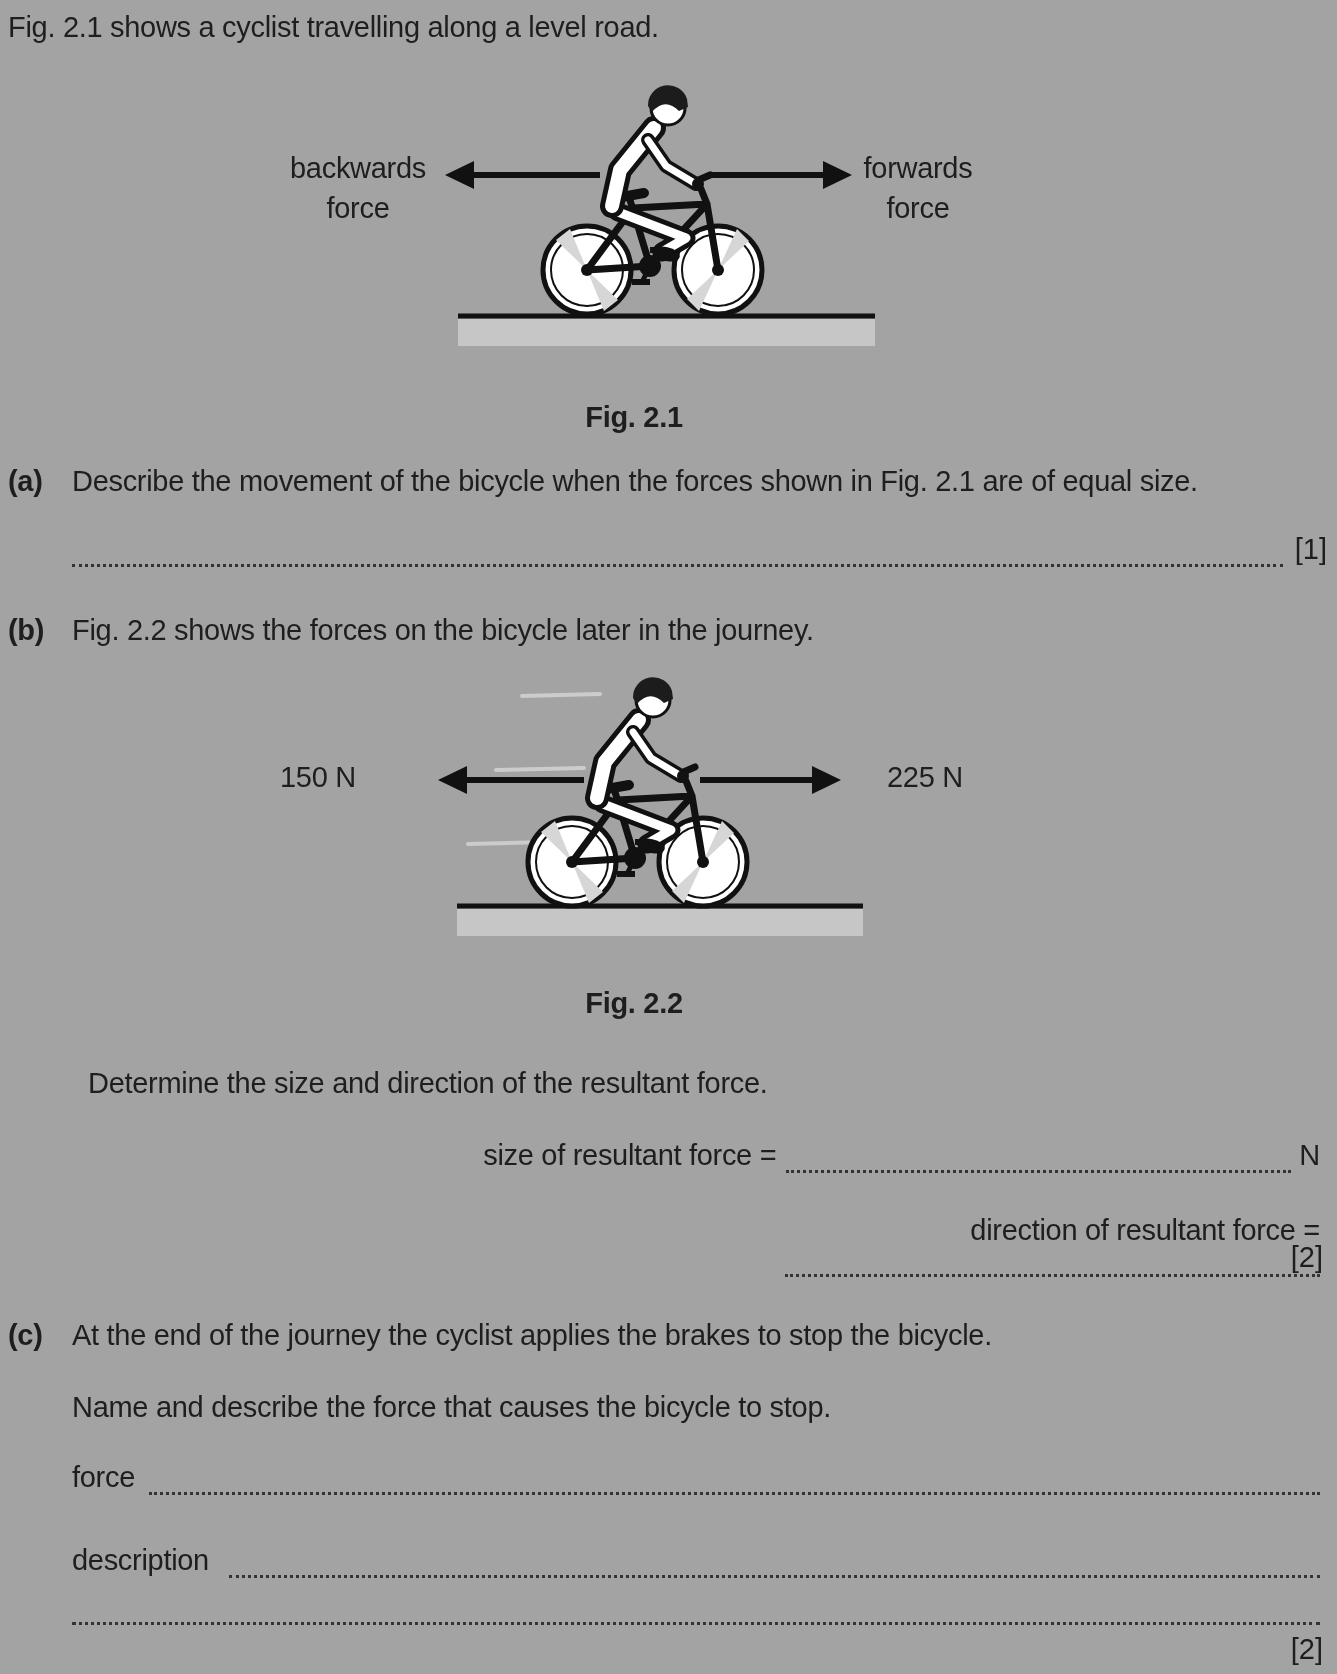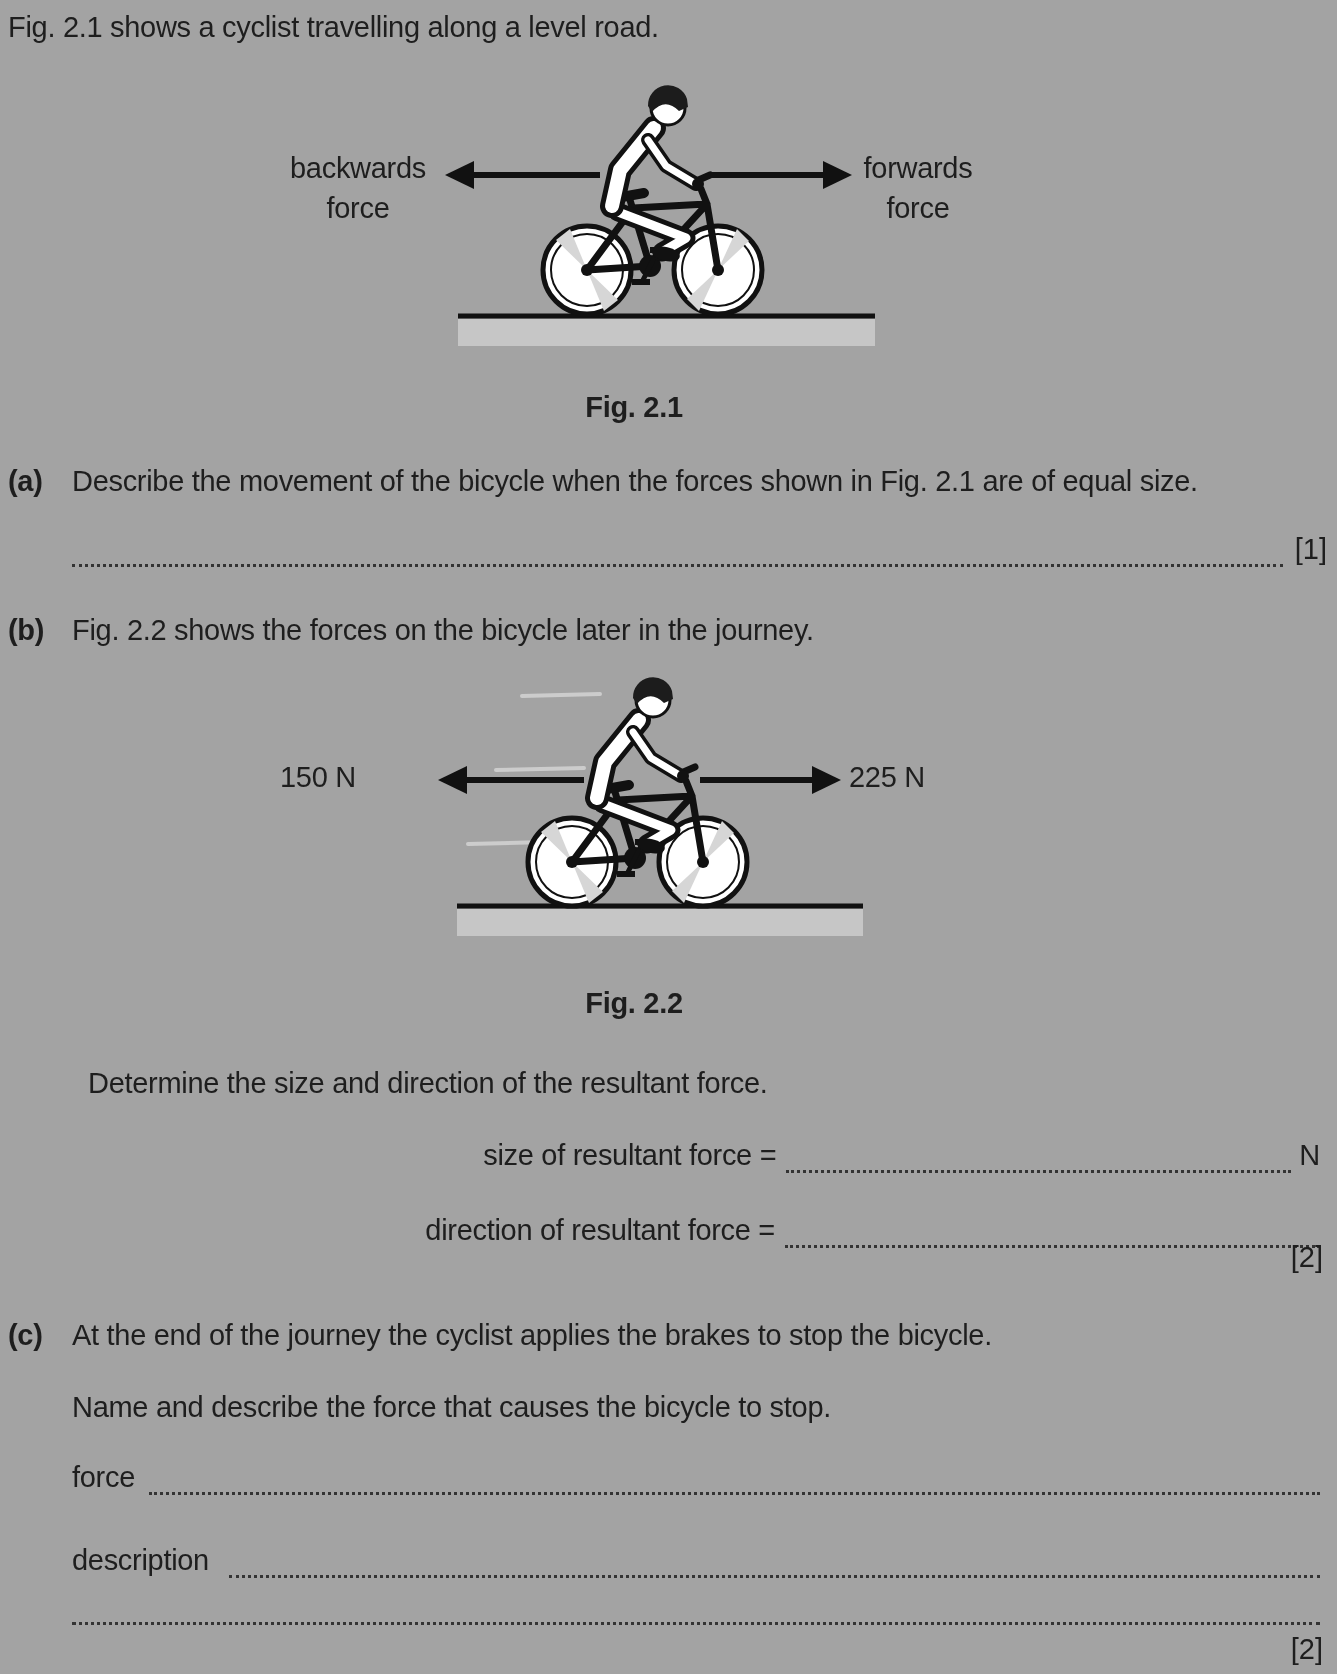--- a/index.html
+++ b/index.html
@@ -114,50 +114,50 @@
 
   <div class="abs center fig-label" style="left:268px; top:148px; width:180px;">
     <div>backwards</div>
     <div>force</div>
   </div>
   <div class="abs center fig-label" style="left:828px; top:148px; width:180px;">
     <div>forwards</div>
     <div>force</div>
   </div>
 
-  <div class="abs center bold" style="left:534px; top:390px; width:200px;">Fig. 2.1</div>
+  <div class="abs center bold" style="left:534px; top:400px; width:200px;">Fig. 2.1</div>
 
   <div class="abs qrow" style="left:8px; top:464px; width:1280px;">
     <span class="qlabel">(a)</span>
     <span>Describe the movement of the bicycle when the forces shown in Fig. 2.1 are of equal size.</span>
   </div>
   <div class="abs ansrow" style="left:72px; right:10px; top:532px;">
     <span class="dots" style="flex:1;"></span>
     <span class="marks" style="margin-left:12px;">[1]</span>
   </div>
 
   <div class="abs qrow" style="left:8px; top:613px; width:1280px;">
     <span class="qlabel">(b)</span>
     <span>Fig. 2.2 shows the forces on the bicycle later in the journey.</span>
   </div>
 
   <div class="abs right" style="left:280px; top:760px; width:150px;">150 N</div>
-  <div class="abs" style="left:849px; top:760px;">225 N</div>
+  <div class="abs" style="left:887px; top:760px;">225 N</div>
 
   <div class="abs center bold" style="left:534px; top:986px; width:200px;">Fig. 2.2</div>
 
   <div class="abs" style="left:73px; top:1066px;margin-left:15px;">Determine the size and direction of the resultant force.</div>
 
   <div class="abs ansrow" style="right:17px; top:1138px;">
     <span>size of resultant force =</span>
     <span class="dots" style="width:505px; margin-left:10px;"></span>
     <span style="margin-left:8px;">N</span>
   </div>
 
-  <div class="abs ansrow" style="right:17px; top:1213px;">
+  <div class="abs ansrow" style="right:17px; top:1213px;flex-direction:column;">
     <span>direction of resultant force =</span>
     <span class="dots" style="width:535px; margin-left:10px;"></span>
   </div>
 
   <div class="abs marks" style="right:14px; top:1240px;">[2]</div>
 
   <div class="abs qrow" style="left:8px; top:1318px; width:1280px;">
     <span class="qlabel">(c)</span>
     <span>At the end of the journey the cyclist applies the brakes to stop the bicycle.</span>
   </div>

